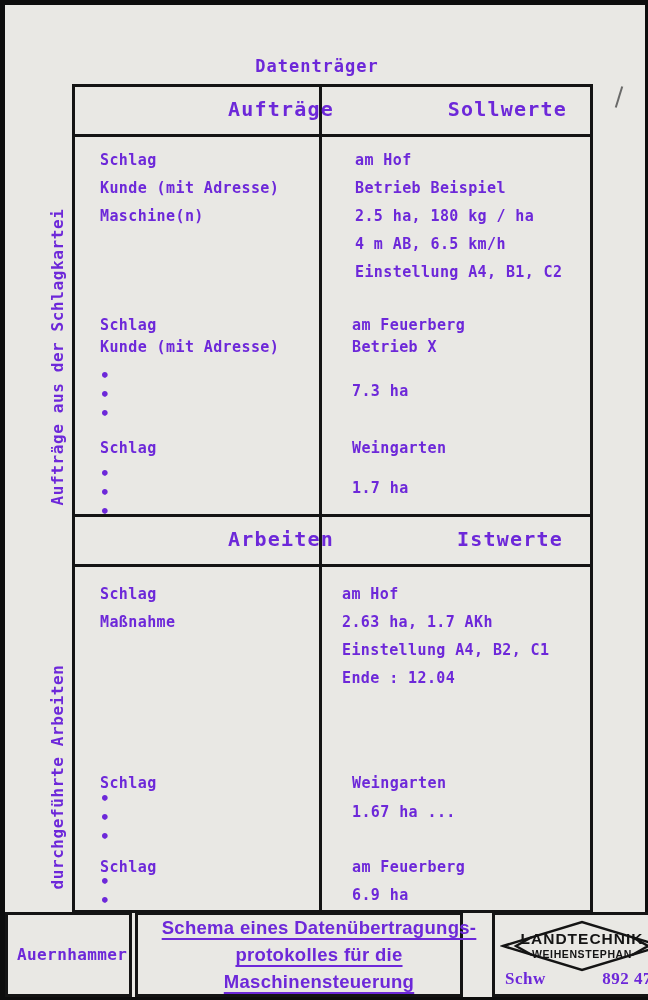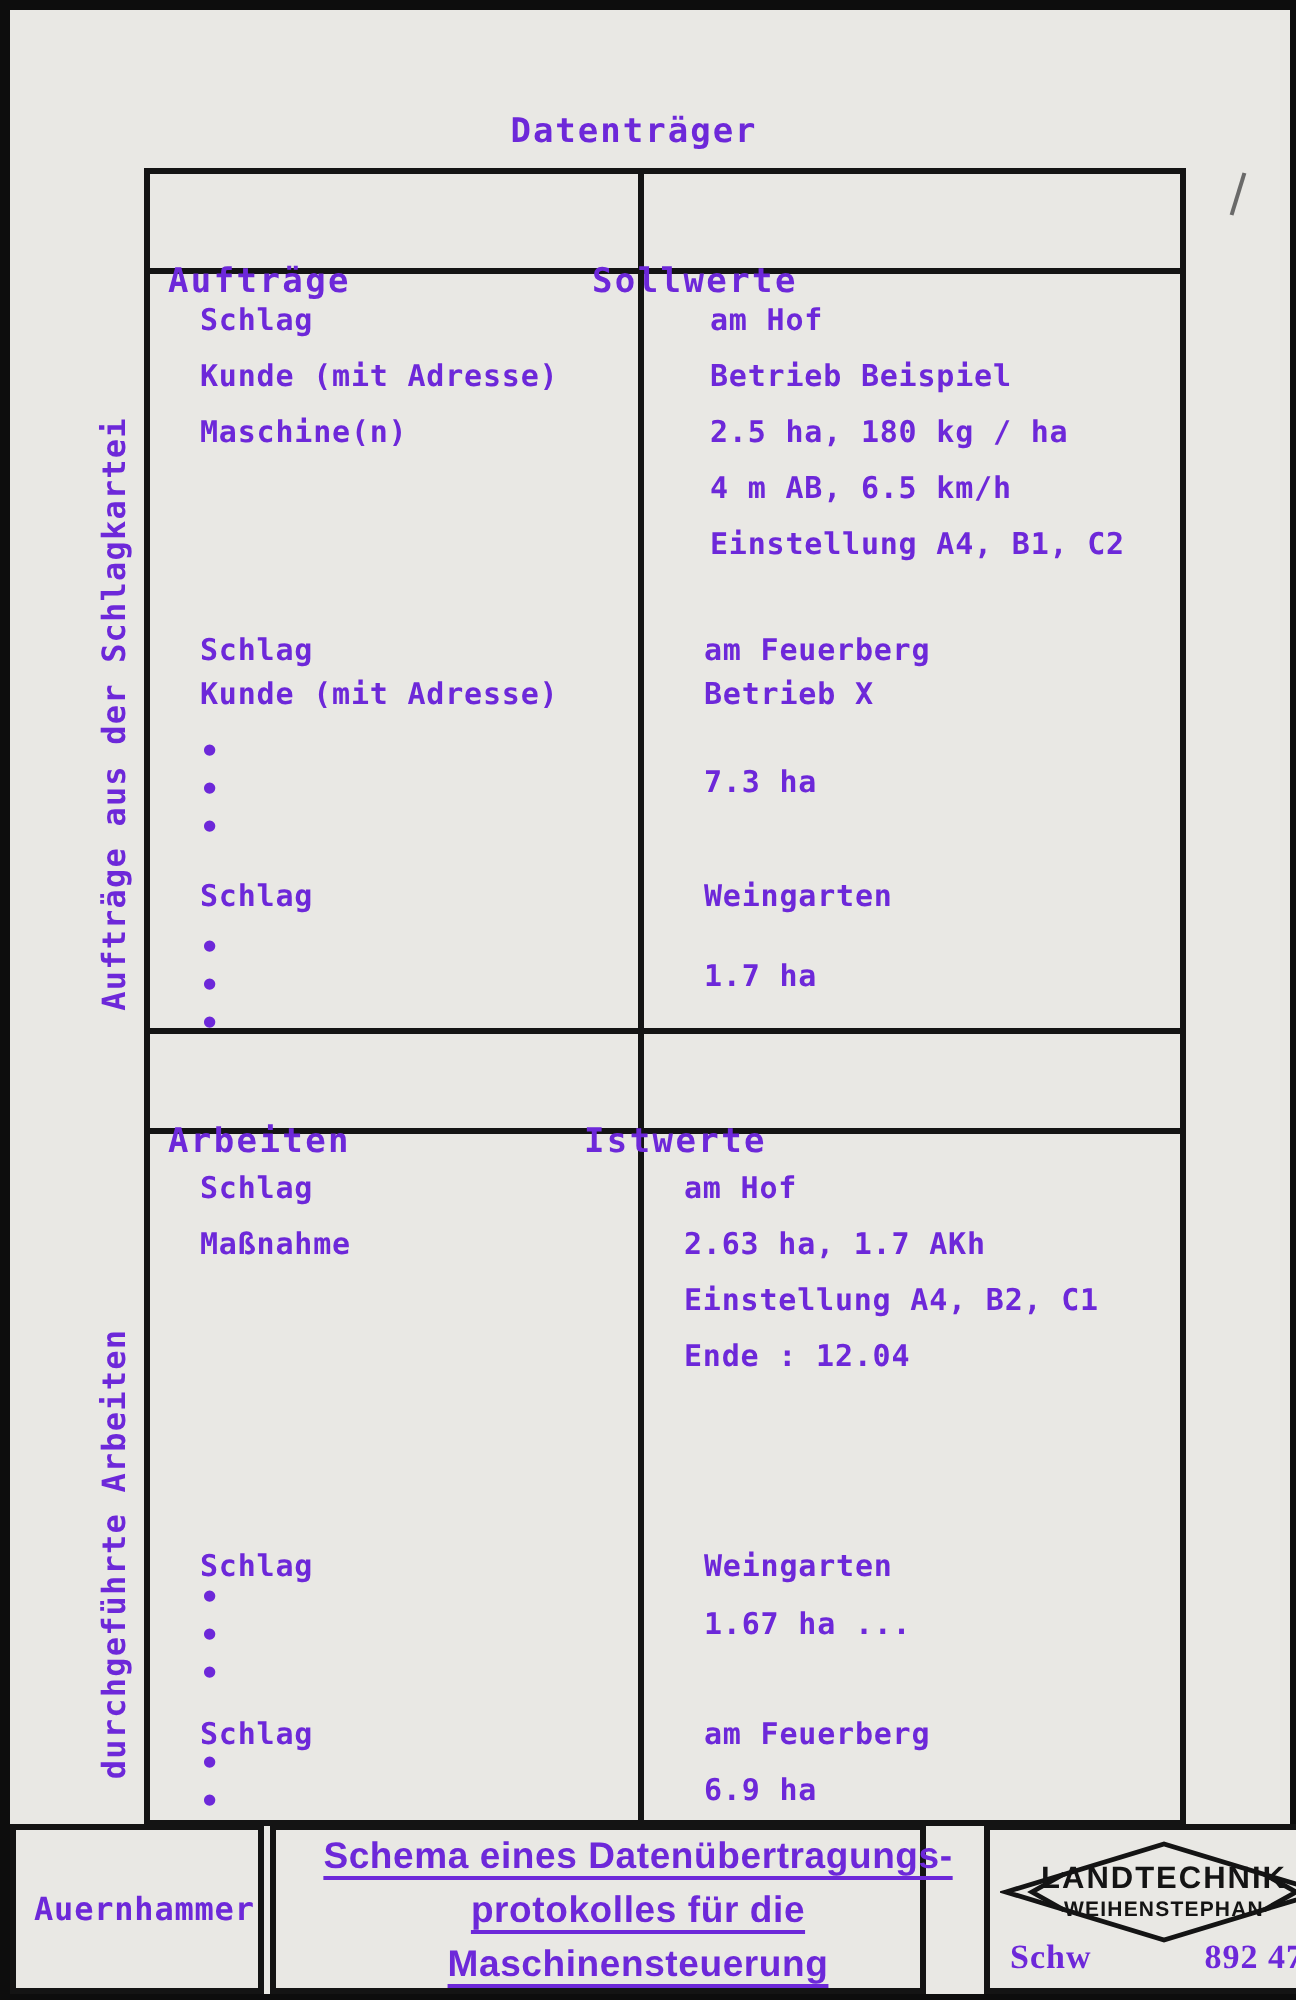--- a/index.html
+++ b/index.html
@@ -15,21 +15,21 @@
          border-width:5px 3px 3px 5px;pointer-events:none;}
   
   .tbox{position:absolute;left:72px;top:84px;width:521px;height:829px;
         border:3px solid #141414;box-sizing:border-box;}
   .txt{font-size:15px;letter-spacing:0.4px;white-space:nowrap;}
   .stack div{white-space:nowrap;font-size:15px;letter-spacing:0.4px;}
   .lh28 div{height:28px;line-height:28px;}
   .lh22 div{height:22px;line-height:22px;}
   .lh20 div{height:20px;line-height:20px;}
   .lh29 div{height:29px;line-height:29px;}
-  .hdr{font-size:17px;letter-spacing:1.2px;text-align:left;height:26px;line-height:26px;margin-top:32px;}
+  .hdr{font-size:20px;letter-spacing:1.2px;text-align:right;height:26px;line-height:26px;}
   .dots{white-space:pre-line;font-size:16px;line-height:19px;}
   .vlabel{transform:translate(-50%,-50%) rotate(-90deg);white-space:nowrap;
           font-size:16px;letter-spacing:0.6px;}
   .toplabel{transform:translateX(-50%);font-size:17px;letter-spacing:1px;white-space:nowrap;}
   .fbox{position:absolute;border:3px solid #141414;box-sizing:border-box;background:#e9e8e4;}
   .title-line{font-family:"Liberation Sans",sans-serif;font-size:18.5px;font-weight:bold;
               text-align:center;height:27px;line-height:27px;letter-spacing:0.3px;
               text-decoration:underline;text-decoration-thickness:2px;text-underline-offset:4px;
               white-space:nowrap;}
   .ref{font-size:17px;letter-spacing:0.5px;white-space:nowrap;font-family:Liberation Serif, serif;}

